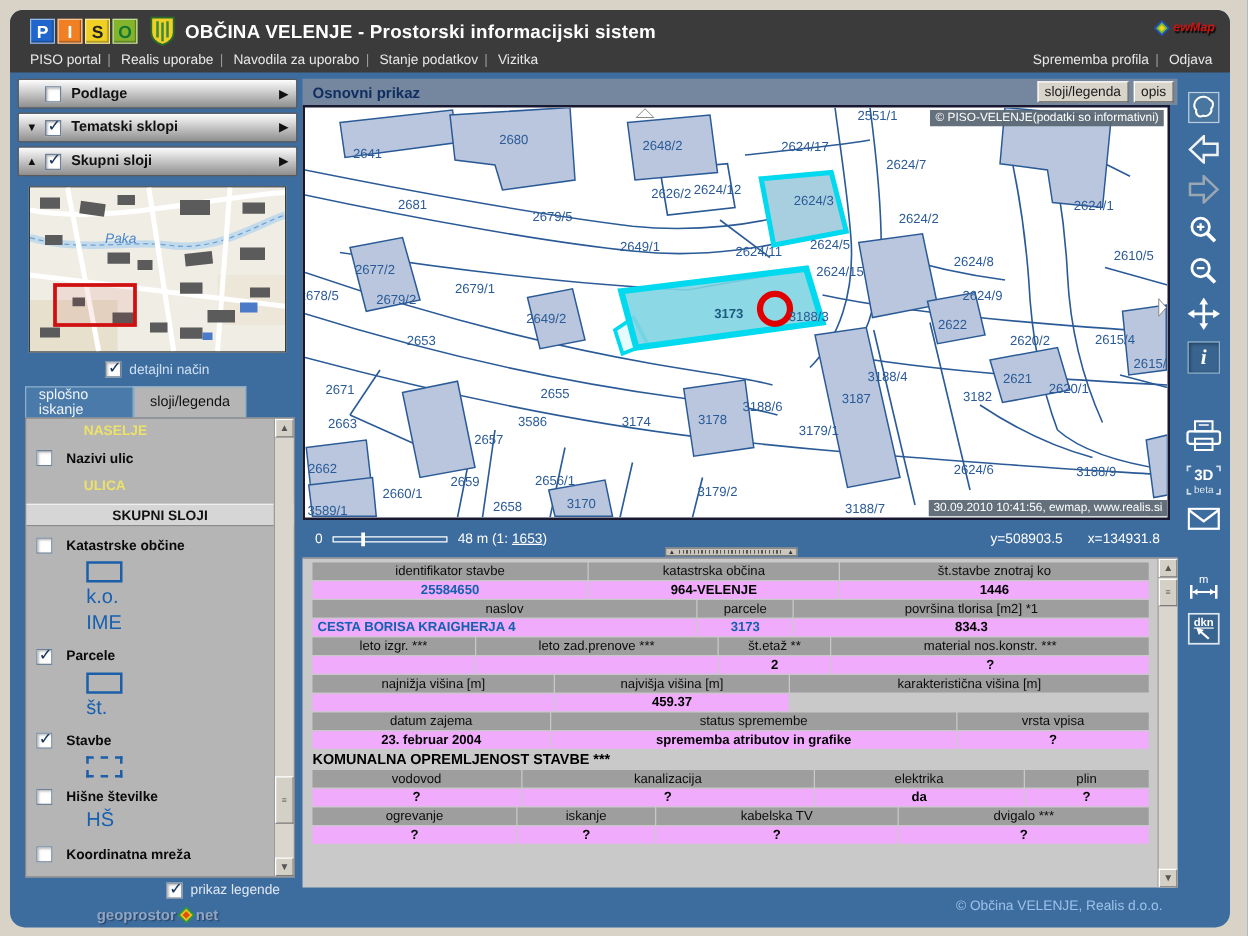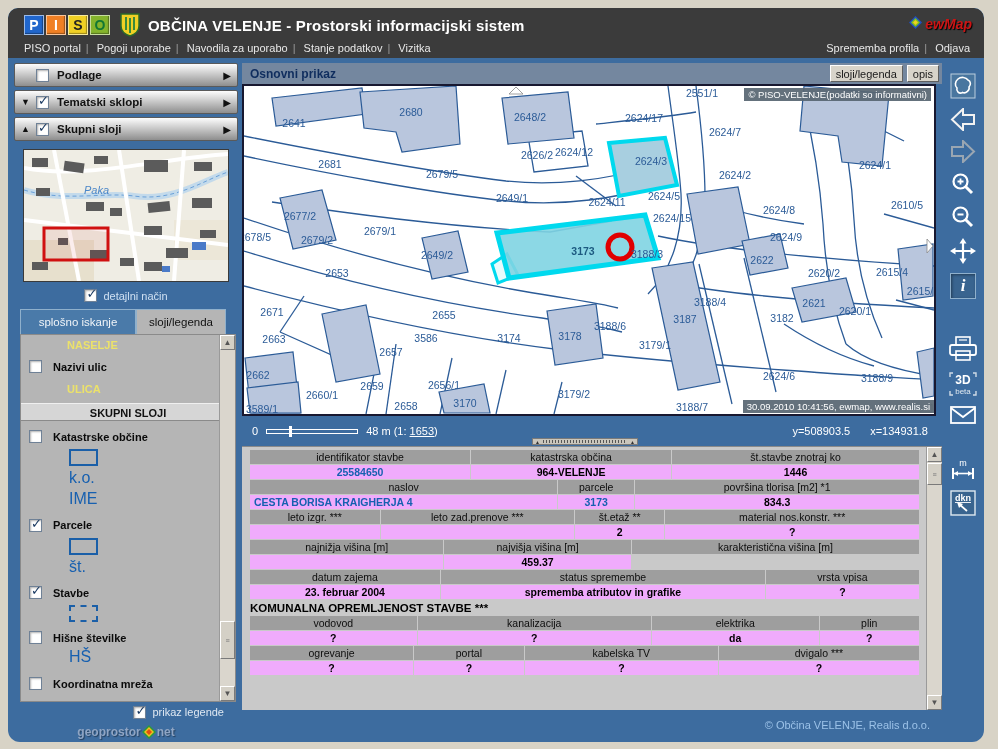--- a/index.html
+++ b/index.html
@@ -6,39 +6,39 @@
   html,body{width:998px;height:749px;overflow:hidden;background:#d8d3c6}
   .window{position:absolute;left:8px;top:8px;width:976px;height:734px;background:#3d6c9f;border-radius:10px 10px 12px 12px;overflow:hidden}
   .win-top{background:#3b3b3b;border-radius:10px 10px 0 0;height:50px}
   .titlebar{display:flex;align-items:center;height:32px;padding:2px 10px 0 16px;position:relative}
   .piso-logo{display:flex;gap:2px;margin-right:8px}
   .tile{width:20px;height:20px;display:flex;align-items:center;justify-content:center;font-weight:bold;font-size:14px;border:1px solid rgba(255,255,255,.55);box-shadow:inset -1px -1px 1px rgba(0,0,0,.35)}
   .tile.p{background:#2066cc;color:#fff}.tile.i{background:#f08024;color:#fff}
   .tile.s{background:#f0d024;color:#222}.tile.o{background:#84b42c;color:#173}
   .shield{margin:0 8px 0 2px}
   .app-title{color:#fff;font-weight:bold;font-size:15px;letter-spacing:.2px}
-  .ewmap{position:absolute;right:12px;top:8px;display:flex;align-items:flex-start;gap:3px;color:#cc1414;font-weight:bold;font-style:italic;font-size:14px;text-shadow:1px 1px 1px #000}
+  .ewmap{position:absolute;right:12px;top:8px;display:flex;align-items:center;gap:3px;color:#cc1414;font-weight:bold;font-style:italic;font-size:10px;text-shadow:1px 1px 1px #000}
   .menubar{display:flex;justify-content:space-between;align-items:center;height:17px;padding:0 14px 2px 16px;font-size:11px;color:#e8e8e8}
   .menu a{color:#e8e8e8;text-decoration:none;cursor:pointer}
   .menu span.sep{color:#9a9a9a;margin:0 5px}
   .main{display:flex;height:684px;padding-top:5px}
   
   .sidebar{width:230px;padding:0 0 0 6px;display:flex;flex-direction:column}
   .acc{height:24px;background:linear-gradient(#fdfdfd,#8e8e8e);border:1px solid #5a5a5a;border-radius:2px;display:flex;align-items:center;padding:0 6px;margin-bottom:3px}
   .acc .arr{width:15px;font-size:9px;color:#111}
   .acc .lbl{font-weight:bold;font-size:11.5px;color:#111;margin-left:8px;flex:1}
   .acc .rt{font-size:10px;color:#111}
   .cb{width:13px;height:13px;background:#fff;border:1px solid #6f8196;box-shadow:inset 1px 1px 2px rgba(0,0,0,.3);display:inline-block;position:relative;flex:0 0 13px}
   .cb[data-checked="true"]::after{content:"✓";position:absolute;left:1px;top:-4px;font-size:13px;font-weight:bold;color:#15355e}
   .cb[data-checked="false"]::after{content:""}
   .ovmap{width:206px;height:133px;margin:5px auto 4px;border:1px solid #3a3a3a;background:#efede4;position:relative}
   .detrow{display:flex;justify-content:center;align-items:center;gap:6px;height:19px;color:#cfe0f2;font-size:11px}
   .tabs{display:flex;margin-top:4px;padding-left:6px}
   .tab{height:25px;display:flex;align-items:center;justify-content:center;font-size:11.5px;padding:0 10px;border:1px solid #8fb0cc;border-bottom:none;cursor:pointer}
-  .tab.inactive{background:#4a7aa9;color:#f0f4f8;width:116px}
+  .tab.inactive{background:#4a7aa9;color:#f0f4f8;width:87px}
   .tab.active{background:#b5b5b5;color:#111;font-weight:normal;width:90px}
   .layer-panel{background:#b5b5b5;margin:0 2px 0 6px;flex:1;position:relative;overflow:hidden;border:1px solid #8a8a8a}
   .layer-scroll{padding:2px 18px 4px 6px}
   .ylabel{color:#ece26a;font-weight:bold;font-size:11px;margin:2px 0 2px 40px}
   .lrow{display:flex;align-items:center;gap:11px;margin:9px 0 3px 2px;font-weight:bold;font-size:11px;color:#0a0a0a}
   .sym{width:29px;height:17px;border:2px solid #1a5fa8;margin:6px 0 2px 42px}
   .sym.dashed{border-style:dashed}
   .bluetxt{color:#1760b0;font-weight:normal;font-size:16px;margin-left:42px;line-height:1.3}
   .divider{background:#d6d6d6;border-top:1px solid #efefef;border-bottom:1px solid #8a8a8a;text-align:center;font-weight:bold;font-size:11px;color:#111;height:18px;line-height:18px;margin:8px -18px 2px -6px}
   .vscroll{position:absolute;right:0;top:0;bottom:0;width:16px;background:#dad6cd;border-left:1px solid #9a9a9a;font-size:8px;color:#555}
@@ -107,21 +107,21 @@
           <polygon points="6.5,0 13,6.5 6.5,13 0,6.5" fill="#2050c0"></polygon>
           <polygon points="6.5,2 11,6.5 6.5,11 2,6.5" fill="#80c020"></polygon>
           <polygon points="6.5,4 9,6.5 6.5,9 4,6.5" fill="#f0d020"></polygon>
         </svg>
         <span>ewMap</span>
       </div>
     </div>
     <div class="menubar">
       <div class="menu">
         <a>PISO portal</a><span class="sep">|</span>
-        <a>Pogoji uporabe</a><span class="sep">|</span>
+        <a>Realis uporabe</a><span class="sep">|</span>
         <a>Navodila za uporabo</a><span class="sep">|</span>
         <a>Stanje podatkov</a><span class="sep">|</span>
         <a>Vizitka</a>
       </div>
       <div class="menu">
         <a>Sprememba profila</a><span class="sep">|</span>
         <a>Odjava</a>
       </div>
     </div>
   </div>
@@ -469,21 +469,21 @@
                 <div class="cell hcell" style="flex: 0 0 calc(15% - 1px);">plin</div>
               </div>
               <div class="info-row">
                 <div class="cell vcell" style="flex: 0 0 calc(25% - 1px);">?</div>
                 <div class="cell vcell" style="flex: 0 0 calc(35% - 1px);">?</div>
                 <div class="cell vcell" style="flex: 0 0 calc(25% - 1px);">da</div>
                 <div class="cell vcell" style="flex: 0 0 calc(15% - 1px);">?</div>
               </div>
               <div class="info-row">
                 <div class="cell hcell" style="flex: 0 0 calc(24.5% - 1px);">ogrevanje</div>
-                <div class="cell hcell" style="flex: 0 0 calc(16.5% - 1px);">portal</div>
+                <div class="cell hcell" style="flex: 0 0 calc(16.5% - 1px);">iskanje</div>
                 <div class="cell hcell" style="flex: 0 0 calc(29% - 1px);">kabelska TV</div>
                 <div class="cell hcell" style="flex: 0 0 calc(30% - 1px);">dvigalo ***</div>
               </div>
               <div class="info-row">
                 <div class="cell vcell" style="flex: 0 0 calc(24.5% - 1px);">?</div>
                 <div class="cell vcell" style="flex: 0 0 calc(16.5% - 1px);">?</div>
                 <div class="cell vcell" style="flex: 0 0 calc(29% - 1px);">?</div>
                 <div class="cell vcell" style="flex: 0 0 calc(30% - 1px);">?</div>
               </div>
             </div>

